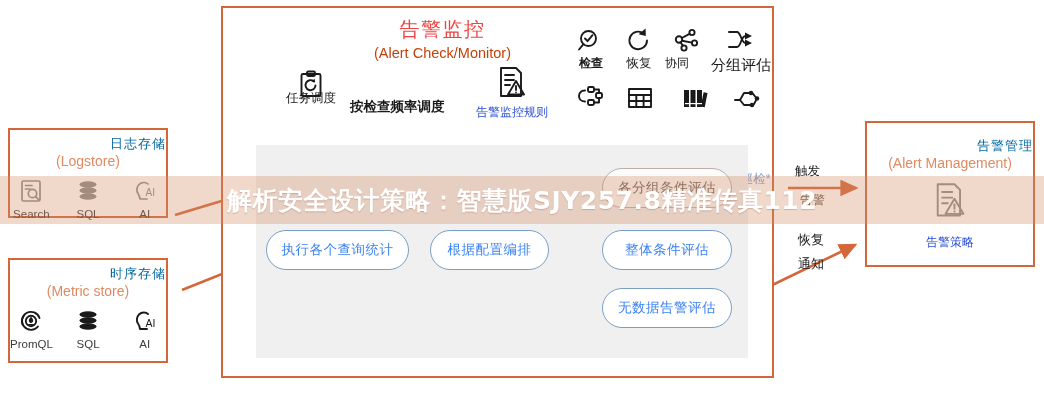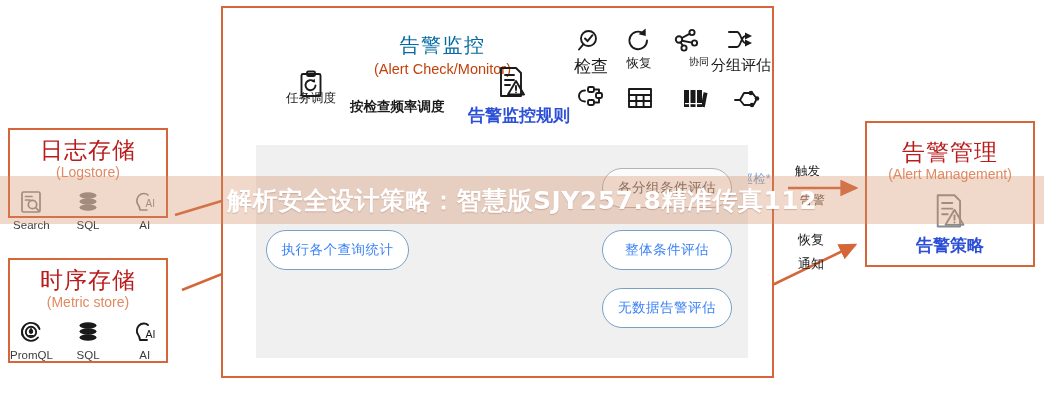--- a/index.html
+++ b/index.html
@@ -23,25 +23,26 @@
 
   
   .side-box {
     position: absolute;
     border: 2px solid #d4663a;
     background: #ffffff;
     box-sizing: border-box;
     text-align: center;
   }
   .side-title {
-    font-size: 23px;
-    color: #b91c1c;
+    font-size: 13px;
+    color: #0369a1;
     font-weight: 500;
     letter-spacing: 1px;
     line-height: 1.15;
+    text-align: right;
   }
   .side-sub {
     font-size: 14px;
     color: #e08a62;
     line-height: 1.2;
     margin-top: 1px;
   }
   .icon-row {
     display: flex;
     justify-content: center;
@@ -84,24 +85,23 @@
   }
 
   .panel-title {
     position: absolute;
     left: 0; right: 0;
     text-align: center;
     top: 8px;
   }
   .panel-title .zh {
     font-size: 20px;
-    color: #0369a1;
+    color: #ef4444;
     letter-spacing: 1.5px;
     font-weight: 500;
-    margin-top: 16px;
   }
   .panel-title .en {
     font-size: 14.5px;
     color: #c2410c;
     margin-top: 2px;
   }
 
   
   .flow-box {
     position: absolute;
@@ -123,22 +123,22 @@
 
   
   .lbl {
     position: absolute;
     font-size: 13px;
     color: #1a1a1a;
     white-space: nowrap;
   }
   .lbl.blue {
     color: #2b4fd6;
-    font-size: 17px;
-    font-weight: 700;
+    font-size: 12px;
+    font-weight: 400;
   }
   .lbl.bold { font-weight: 700; font-size: 13.5px; }
 
   svg.layer {
     position: absolute;
     left: 0; top: 0;
     width: 1044px;
     height: 400px;
     pointer-events: none;
     overflow: visible;
@@ -324,21 +324,21 @@
     <div class="abs" style="left:346px; top:18px; width:200px;">
 
       <div class="abs" style="left:0; top:0; width:44px; text-align:center;">
         <span>
           <svg width="30" height="30" viewBox="0 0 30 30">
             <circle class="ico" cx="12.5" cy="12.5" r="7.5" stroke-width="2.2"></circle>
             <line class="ico" x1="7.5" y1="18.2" x2="3" y2="23.5" stroke-width="2.4"></line>
             <path class="ico" d="M9,12.5 L11.5,15.2 L16.5,9.2" stroke-width="1.8"></path>
           </svg>
         </span>
-        <div class="lbl" style="left:0; top:29px; width:44px; text-align:center; font-size:17px;">检查</div>
+        <div class="lbl" style="left:0; top:29px; width:44px; text-align:center; font-size:12px;font-weight:bold;">检查</div>
       </div>
 
       <div class="abs" style="left:48px; top:0; width:44px; text-align:center;">
         <span>
           <svg width="30" height="30" viewBox="0 0 30 30">
             <path class="ico" d="M23,14.5 A8.8,8.8 0 1 1 19.5,7.4" stroke-width="2.6"></path>
             <path class="ico-fill" d="M21.6,2.5 L21.8,10 L14.6,8.2 Z"></path>
           </svg>
         </span>
         <div class="lbl" style="left:0; top:29px; width:44px; text-align:center; font-size:12.5px;">恢复</div>
@@ -349,21 +349,21 @@
           <svg width="30" height="30" viewBox="0 0 30 30">
             <circle class="ico" cx="7" cy="13.5" r="3.2" stroke-width="2"></circle>
             <circle class="ico" cx="20" cy="6.5" r="2.6" stroke-width="2"></circle>
             <circle class="ico" cx="22.5" cy="17" r="2.6" stroke-width="2"></circle>
             <circle class="ico" cx="12" cy="22" r="2.6" stroke-width="2"></circle>
             <line class="ico" x1="9.8" y1="12" x2="17.5" y2="7.8"></line>
             <line class="ico" x1="10" y1="14.8" x2="20" y2="16.6"></line>
             <line class="ico" x1="8.5" y1="16.3" x2="10.8" y2="19.6"></line>
           </svg>
         </span>
-        <div class="lbl" style="left:0; top:29px; width:44px; text-align:right; font-size:10px;">协同</div>
+        <div class="lbl" style="left:0; top:29px; width:44px; text-align:left; font-size:12px;">协同</div>
       </div>
 
       <div class="abs" style="left:144px; top:0; width:56px; text-align:center;">
         <span>
           <svg width="30" height="30" viewBox="0 0 30 30">
             <path class="ico" d="M3,6 L11,6 C15,6 15,17 19.5,17" stroke-width="2.2"></path>
             <path class="ico" d="M3,21 L11,21 C15,21 15,10 19.5,10" stroke-width="2.2"></path>
             <path class="ico-fill" d="M19,13.6 L26,10 L19,6.4 Z"></path>
             <path class="ico-fill" d="M19,20.6 L26,17 L19,13.4 Z"></path>
           </svg>
@@ -427,20 +427,21 @@
       </div>
 
     </div>
 
     <div id="gray-panel"></div>
 
   </div>
 
   <div class="flow-box" style="left:266px; top:230px; width:143px; height:40px;">执行各个查询统计</div>
 
+  <div class="flow-box" style="left:430px; top:230px; width:119px; height:40px;">根据配置编排</div>
 
   <div class="flow-box ghost" style="left:602px; top:168px; width:130px; height:40px; border-color:#b9b0aa; color:#6e625c;">各分组条件评估</div>
 
   <div class="flow-box" style="left:602px; top:230px; width:130px; height:40px;">整体条件评估</div>
 
   <div class="flow-box" style="left:602px; top:288px; width:130px; height:40px;">无数据告警评估</div>
 
   <div class="lbl" style="left:795px; top:163px; font-size:12.5px;">触发</div>
   <div class="lbl" style="left:800px; top:192px; font-size:12.5px; color:#6b5a50;">告警</div>
   <div class="lbl" style="left:798px; top:231px; font-size:13px;">恢复</div>

